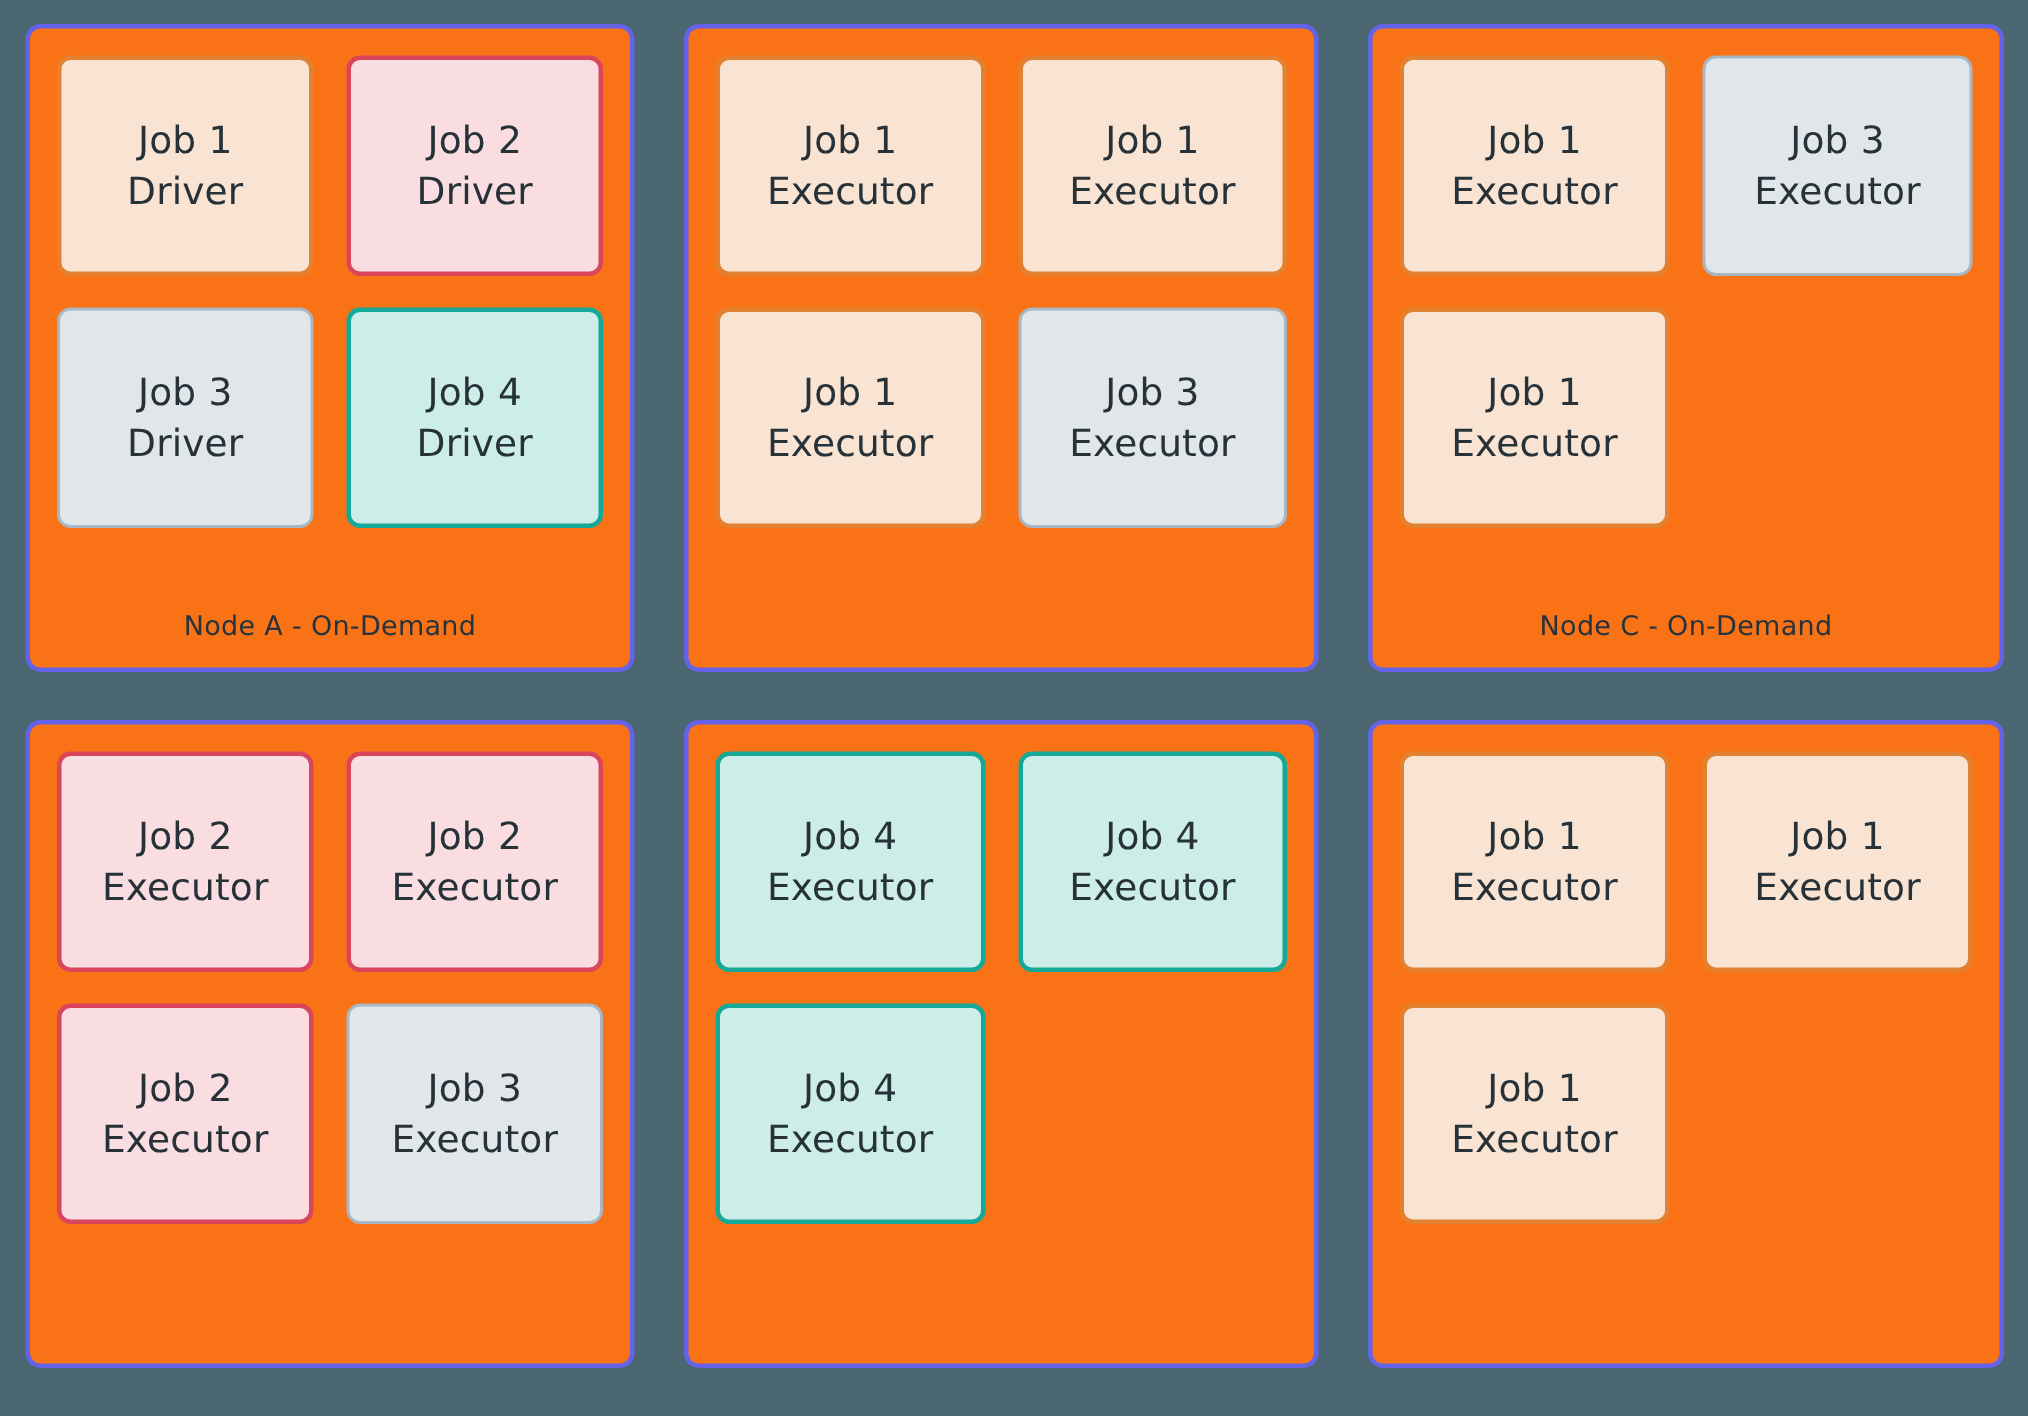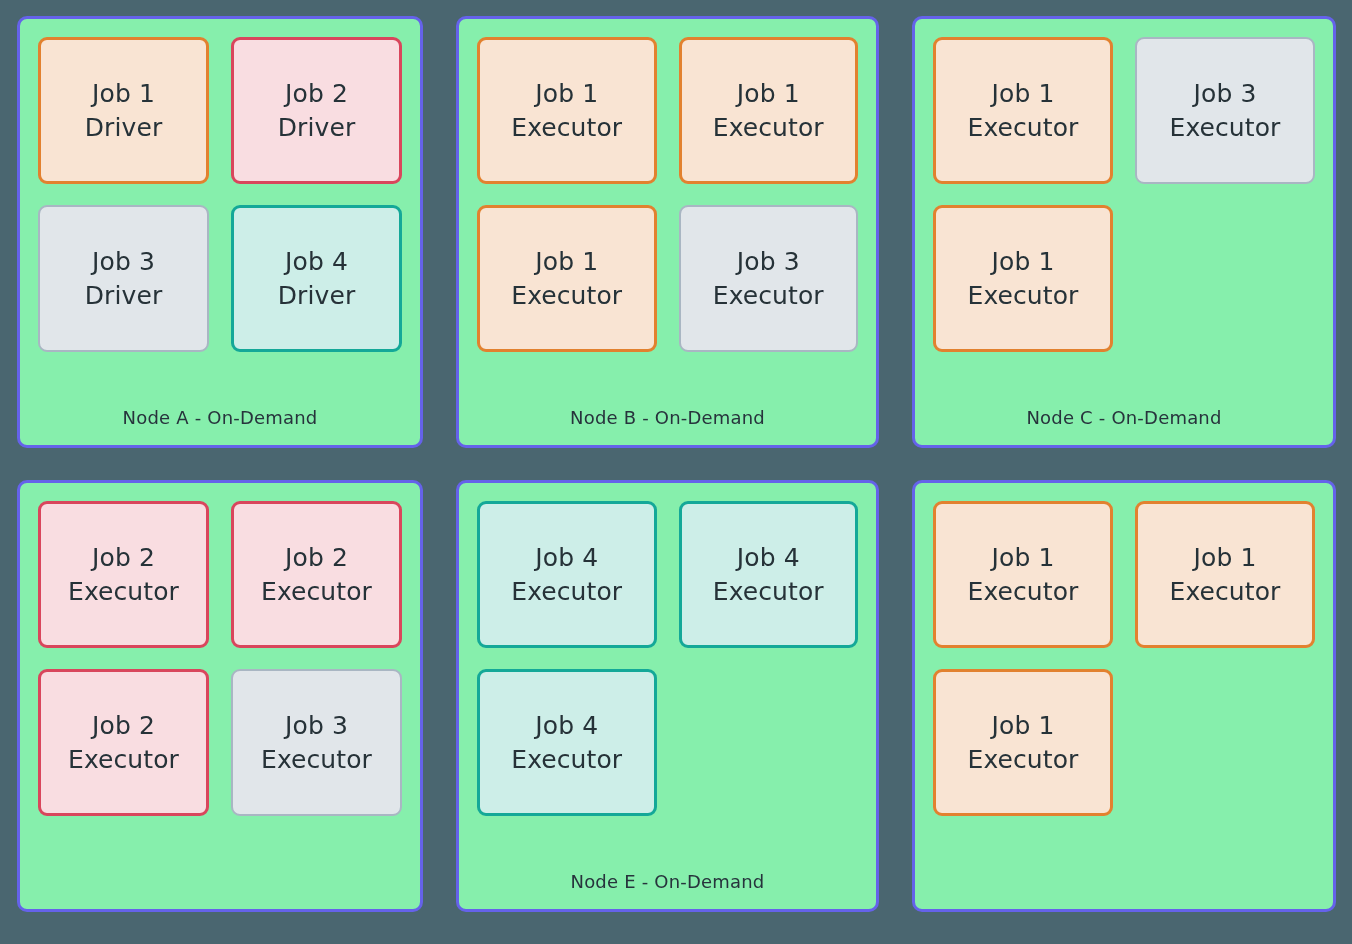--- a/index.html
+++ b/index.html
@@ -21,21 +21,21 @@
     display: grid;
     grid-template-columns: 439px 456px 457px;
     grid-template-rows: 464px 464px;
     box-sizing: border-box;
   }
 
   .node {
     position: relative;
     box-sizing: border-box;
     margin: 16px 16px 16px 17px;
-    background: #86efac;
+    background: #f97316;
     border: 3px solid #6562ea;
     border-radius: 10px;
     display: flex;
     flex-direction: column;
     align-items: center;
     padding: 18px 18px 0 18px;
   }
 
   .cards {
     width: 100%;
@@ -122,21 +122,20 @@
         </div>
         <div class="card job-orange">
           <span class="ln">Job 1</span>
           <span class="ln">Executor</span>
         </div>
         <div class="card job-gray">
           <span class="ln">Job 3</span>
           <span class="ln">Executor</span>
         </div>
       </div>
-      <div class="node-label">Node B - On-Demand</div>
     </div>
     <div class="node">
       <div class="cards">
         <div class="card job-orange">
           <span class="ln">Job 1</span>
           <span class="ln">Executor</span>
         </div>
         <div class="card job-gray">
           <span class="ln">Job 3</span>
           <span class="ln">Executor</span>
@@ -178,21 +177,20 @@
         <div class="card job-teal">
           <span class="ln">Job 4</span>
           <span class="ln">Executor</span>
         </div>
         <div class="card job-teal">
           <span class="ln">Job 4</span>
           <span class="ln">Executor</span>
         </div>
         <div class="card empty"></div>
       </div>
-      <div class="node-label">Node E - On-Demand</div>
     </div>
     <div class="node">
       <div class="cards">
         <div class="card job-orange">
           <span class="ln">Job 1</span>
           <span class="ln">Executor</span>
         </div>
         <div class="card job-orange">
           <span class="ln">Job 1</span>
           <span class="ln">Executor</span>

